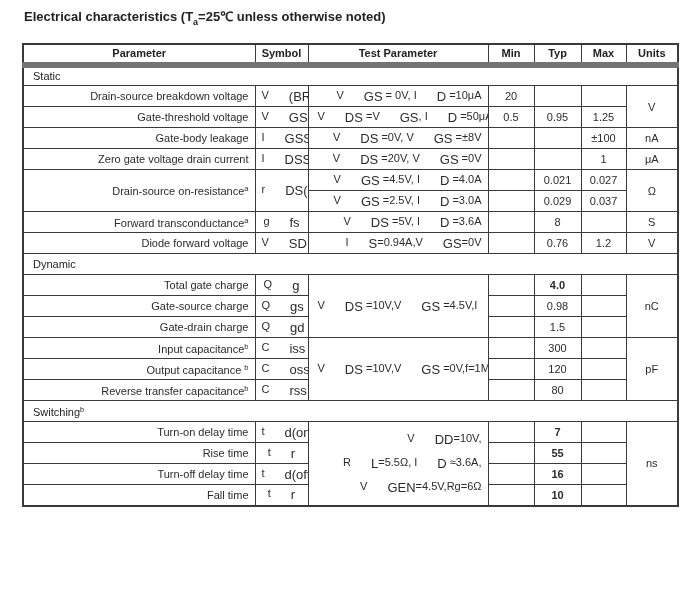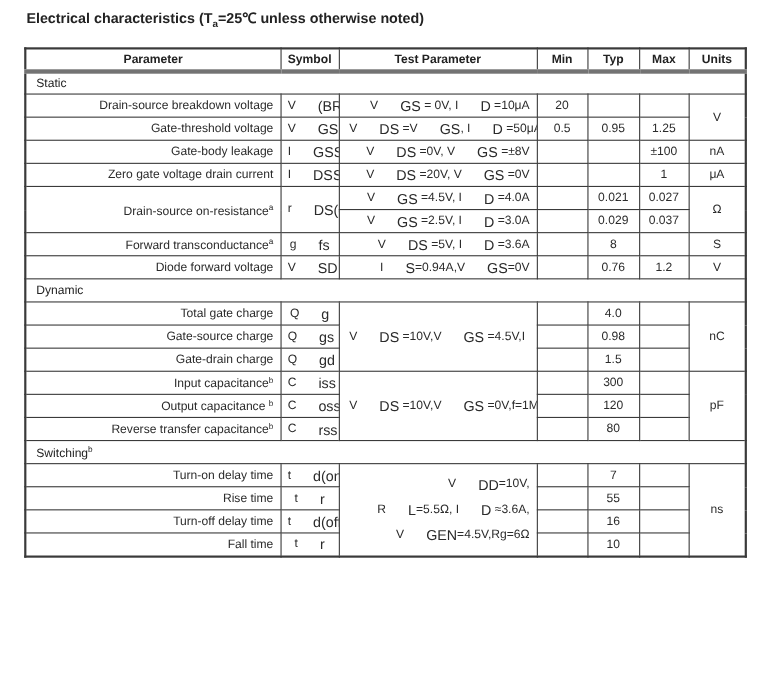--- a/index.html
+++ b/index.html
@@ -33,25 +33,25 @@
     height: 21px;
     padding: 1px 6px;
     text-align: center;
     vertical-align: middle;
     overflow: hidden;
     white-space: nowrap;
     color: #2b2b2b;
   }
   table.ec th {
     font-weight: bold;
-    border-bottom: 4px solid #737373;
+    border-bottom: 6px solid #737373;
     color: #222222;
   }
   table.ec td.left { text-align: right; padding-left: 9px; }
-  table.ec td.b { font-weight: normal; }
+  table.ec td.b { font-weight: bold; }
   table.ec td.section {
     text-align: left;
     font-weight: normal;
     padding-left: 9px;
     color: #222222;
   }
   table.ec td.ml { line-height: 23px; white-space: normal; }
   table.ec sub { font-size: 13px; vertical-align: -2px; letter-spacing: 0; padding-left: 20px; }
   table.ec sup { font-size: 7.5px; vertical-align: 4px; }
 

